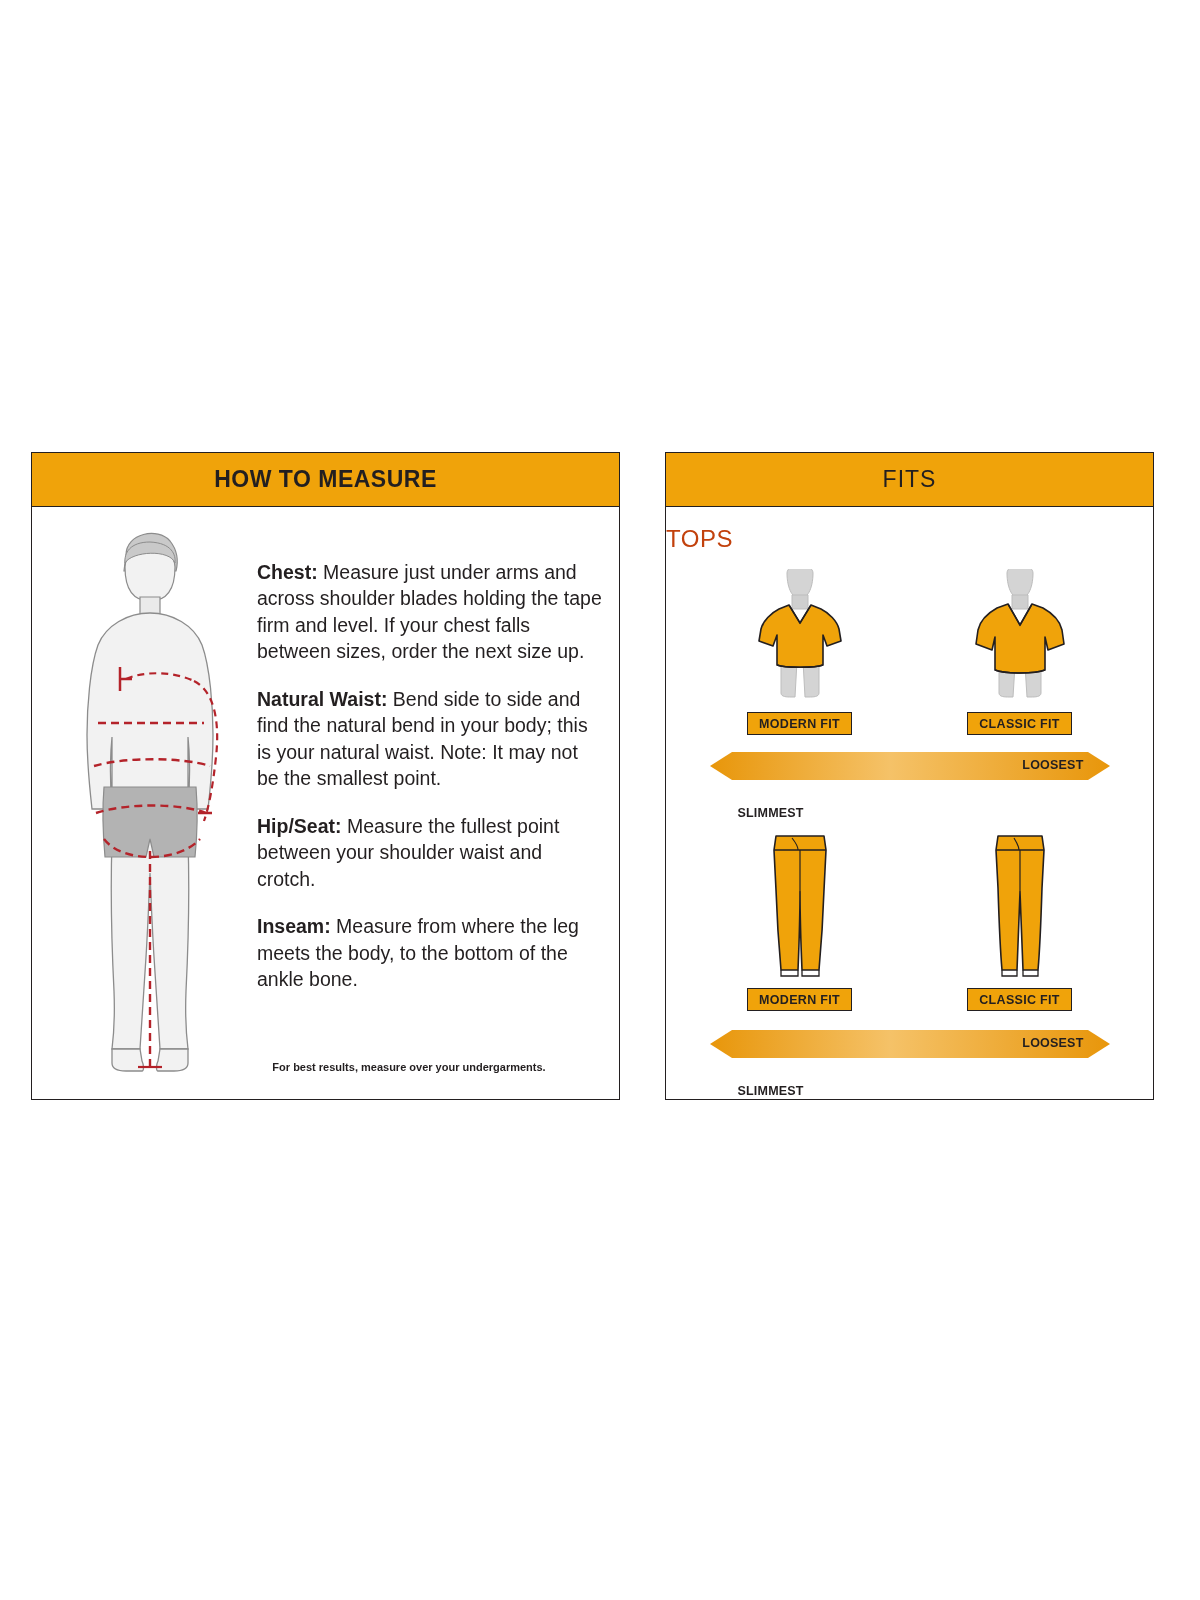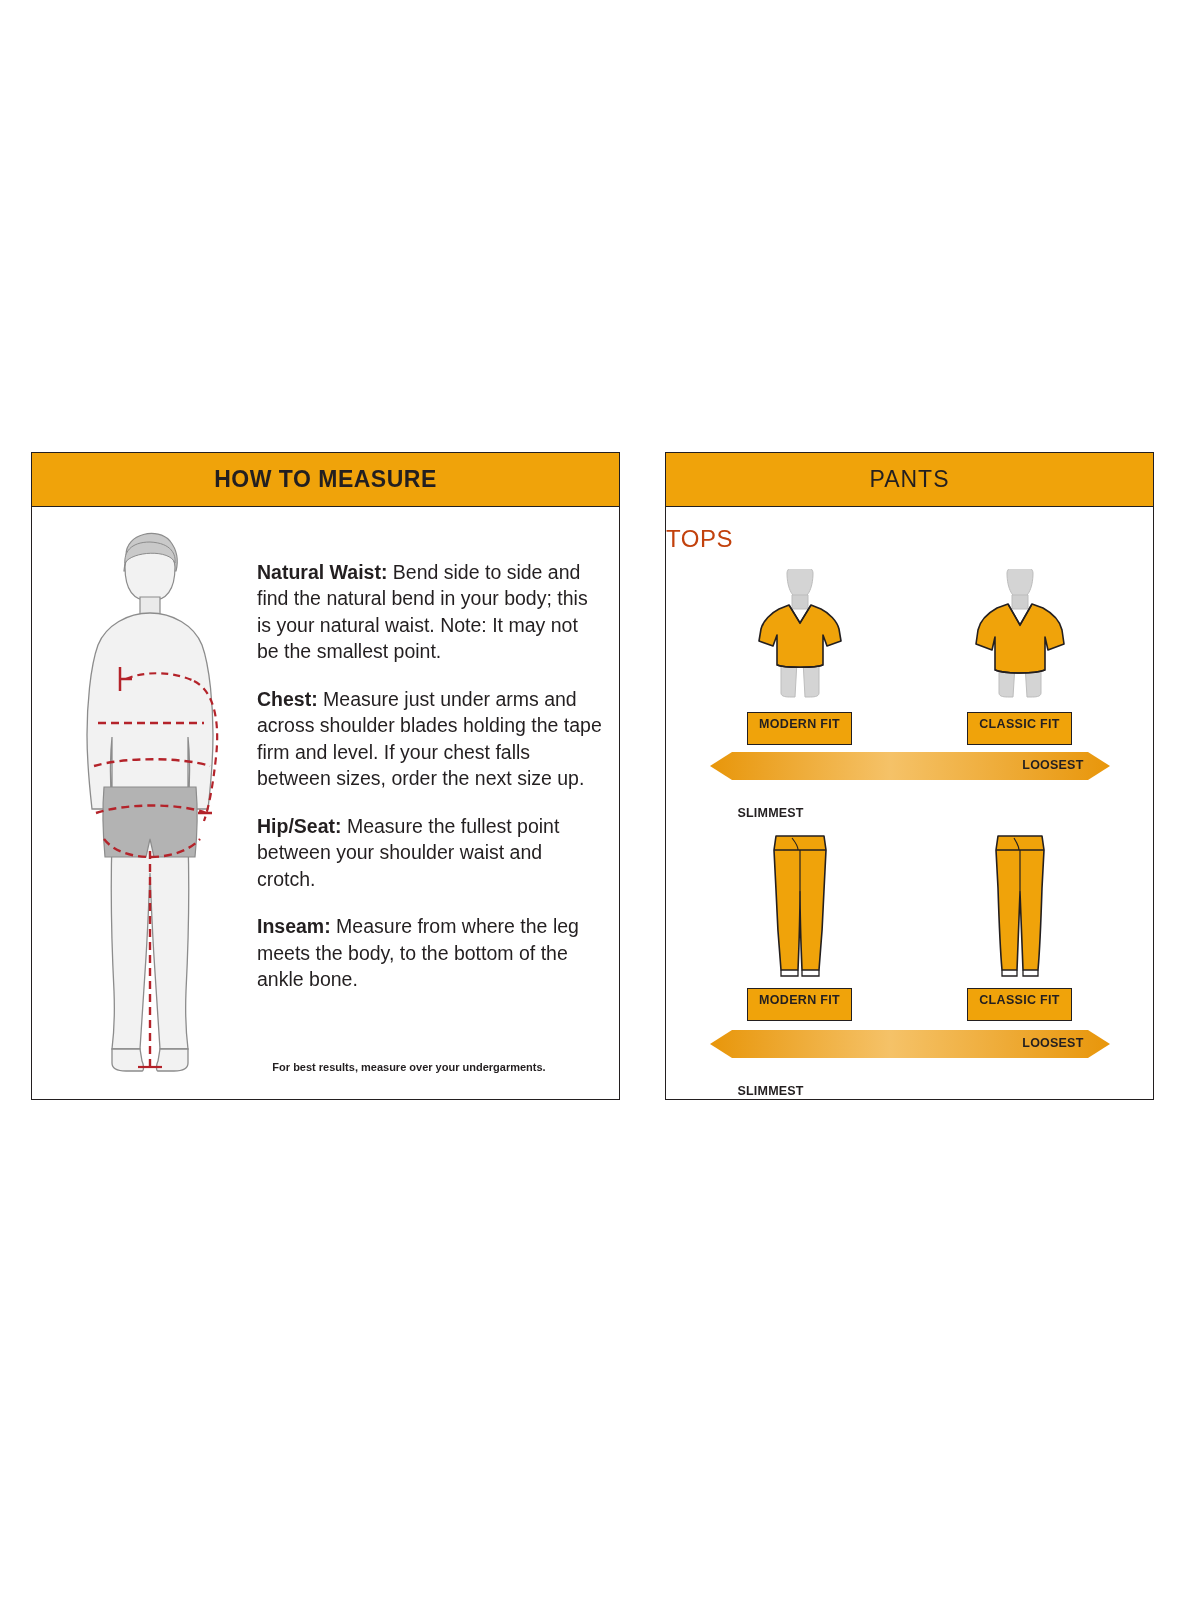--- a/index.html
+++ b/index.html
@@ -139,21 +139,21 @@
     justify-content: center;
   }
   .fit-label {
     margin-top: 8px;
     background: #f0a30a;
     border: 1.2px solid #231f20;
     color: #231f20;
     font-size: 12.5px;
     font-weight: bold;
     letter-spacing: 0.3px;
-    padding: 4px 11px 13px 11px;
+    padding: 4px 11px 3px 11px;
     white-space: nowrap;
   }
 
   .scale-wrap {
     position: absolute;
     left: 50%;
     transform: translateX(-50%);
     width: 400px;
     height: 34px;
   }
@@ -234,33 +234,33 @@
           <path d="M42 292 C72 282, 126 282, 152 292" fill="none" stroke="#b4232a" stroke-width="2.4" stroke-dasharray="8,5"></path>
 
           <path d="M50 318 C68 342, 124 342, 146 318" fill="none" stroke="#b4232a" stroke-width="2.4" stroke-dasharray="8,5"></path>
 
           <line x1="96" y1="330" x2="96" y2="548" stroke="#b4232a" stroke-width="2.4" stroke-dasharray="8,5"></line>
           <line x1="84" y1="546" x2="108" y2="546" stroke="#b4232a" stroke-width="2.2"></line>
         </svg>
       </div>
 
       <div id="measure-text">
+        <p class="m-para"><b>Chest:</b><span> Measure just under arms and across shoulder blades holding the tape firm and level. If your chest falls between sizes, order the next size up.</span></p>
         <p class="m-para"><b>Natural Waist:</b><span> Bend side to side and find the natural bend in your body; this is your natural waist. Note: It may not be the smallest point.</span></p>
-        <p class="m-para"><b>Chest:</b><span> Measure just under arms and across shoulder blades holding the tape firm and level. If your chest falls between sizes, order the next size up.</span></p>
         <p class="m-para"><b>Hip/Seat:</b><span> Measure the fullest point between your shoulder waist and crotch.</span></p>
         <p class="m-para"><b>Inseam:</b><span> Measure from where the leg meets the body, to the bottom of the ankle bone.</span></p>
       </div>
 
       <div id="best-results">For best results, measure over your undergarments.</div>
     </div>
   </div>
 
   <div class="panel" id="panel-fits">
     <div class="panel-header">
-      <span class="title">PANTS</span>
+      <span class="title">FITS</span>
     </div>
     <div class="fits-body">
 
       <div class="section-title" id="tops-title">TOPS</div>
 
       <div class="garment-row" id="tops-row">
         <div class="garment-cell">
           <div class="garment-art">
             <svg width="130" height="135" viewBox="0 0 130 135" xmlns="http://www.w3.org/2000/svg">
 

